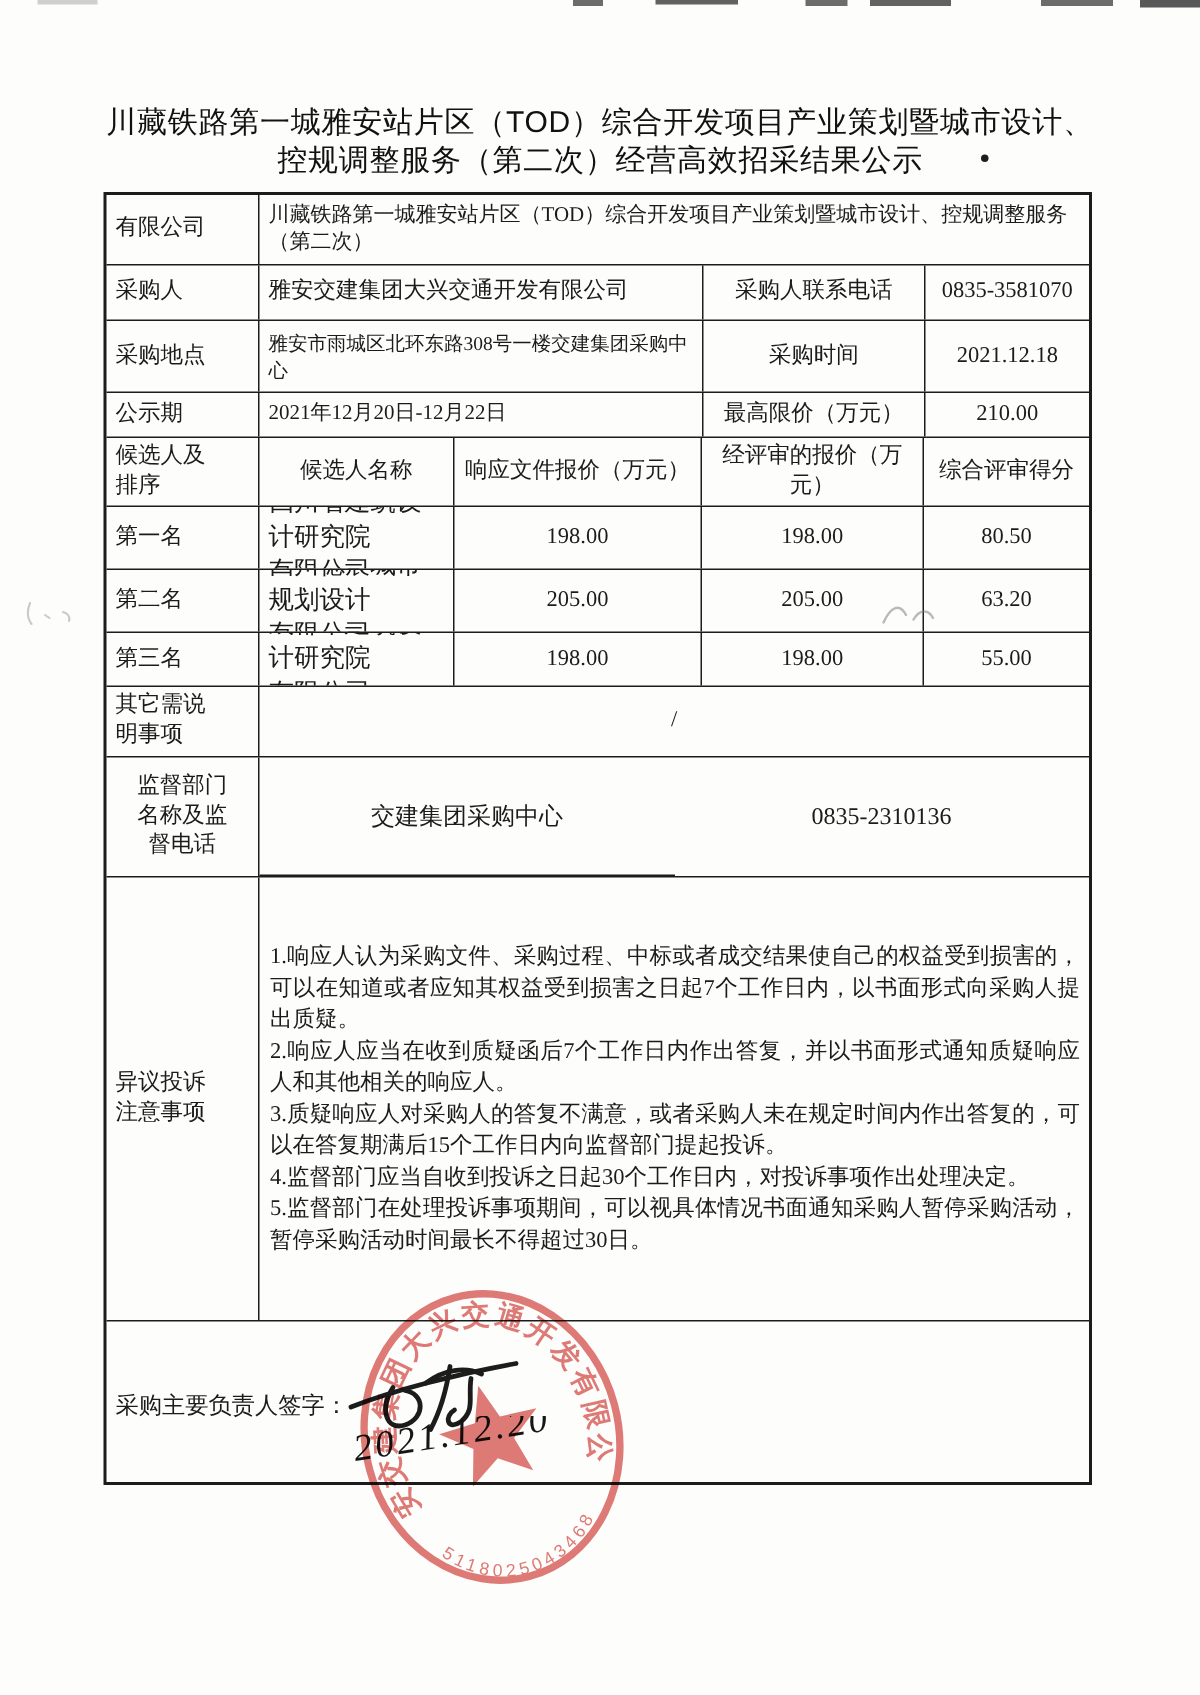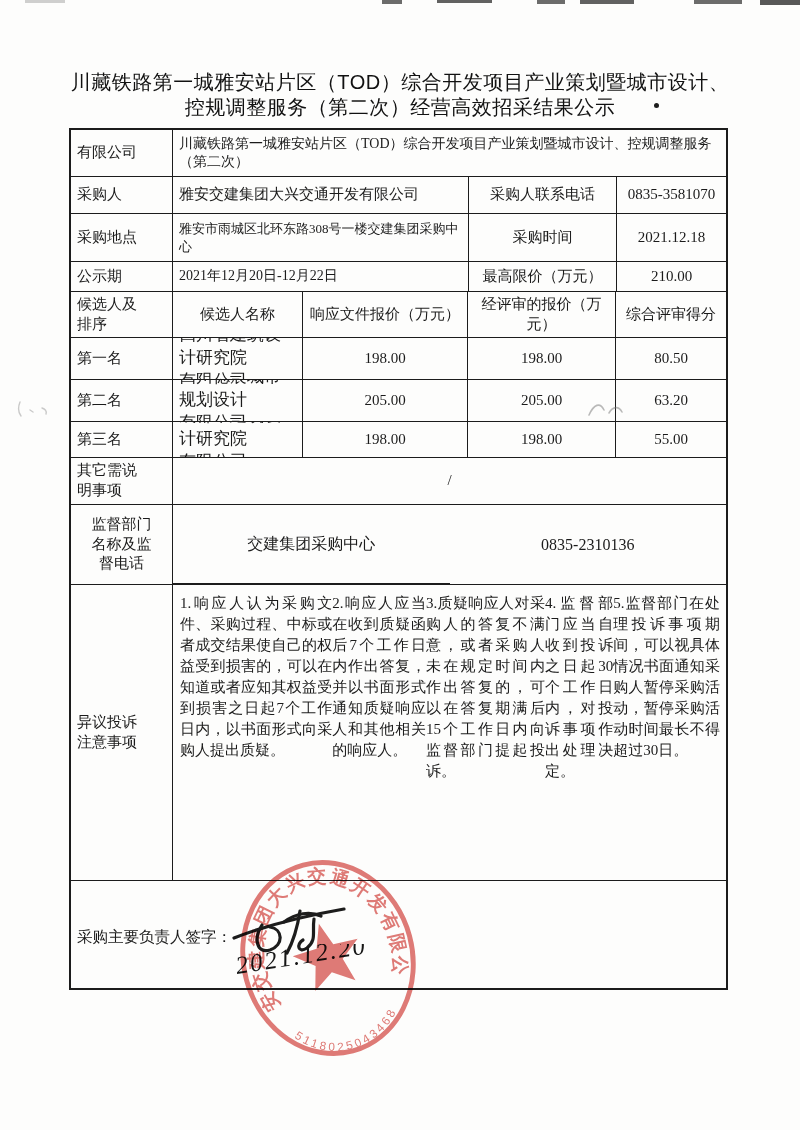--- a/index.html
+++ b/index.html
@@ -32,21 +32,21 @@
   .w296{flex:0 0 296px;width:296px;}
   .w148{flex:0 0 148px;width:148px;}
   .w130{flex:0 0 130px;width:130px;}
   .w165{flex:0 0 165px;width:165px;}
   .fs13{font-size:13px;}
   .fs135{font-size:14px;}
   .name{font-size:17px;line-height:1.35;}
   .sup-col{flex:1 1 auto;display:flex;flex-direction:row;}
   .sup-sub{flex:1 1 50%;display:flex;align-items:center;justify-content:center;box-sizing:border-box;}
   .sup-sub:first-child{border-bottom:1.5px solid #1c1c1c;}
-  .obj-body{flex:1 1 auto;display:flex;flex-direction:row;justify-content:center;padding:8px 6px 8px 7px;}
+  .obj-body{flex:1 1 auto;display:flex;flex-direction:column;justify-content:center;padding:8px 6px 8px 7px;}
   .obj-item{font-size:15px;line-height:21px;text-align:justify;}
   .sig-row{position:relative;display:block;}
   .sig-label{position:absolute;left:6px;top:46px;font-size:15.5px;}
   
   .abs{position:absolute;}
   .stamp{left:228px;top:850px;width:200px;height:216px;opacity:0.8;mix-blend-mode:multiply;transform:rotate(-15deg);}
   .sig-strokes{left:232px;top:896px;width:120px;height:70px;}
   .sig-date{left:233px;top:944px;width:160px;height:48px;}
   .artifact{position:absolute;background:#2e2e2e;}
   .dot-art{position:absolute;width:5px;height:5px;border-radius:50%;background:#1d1d1d;}

